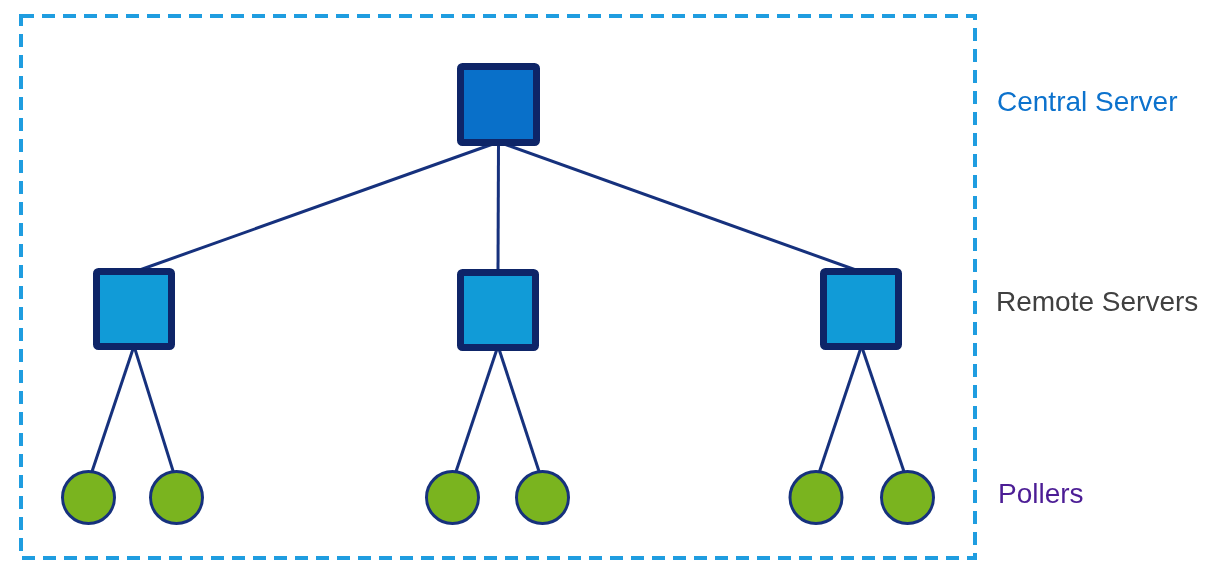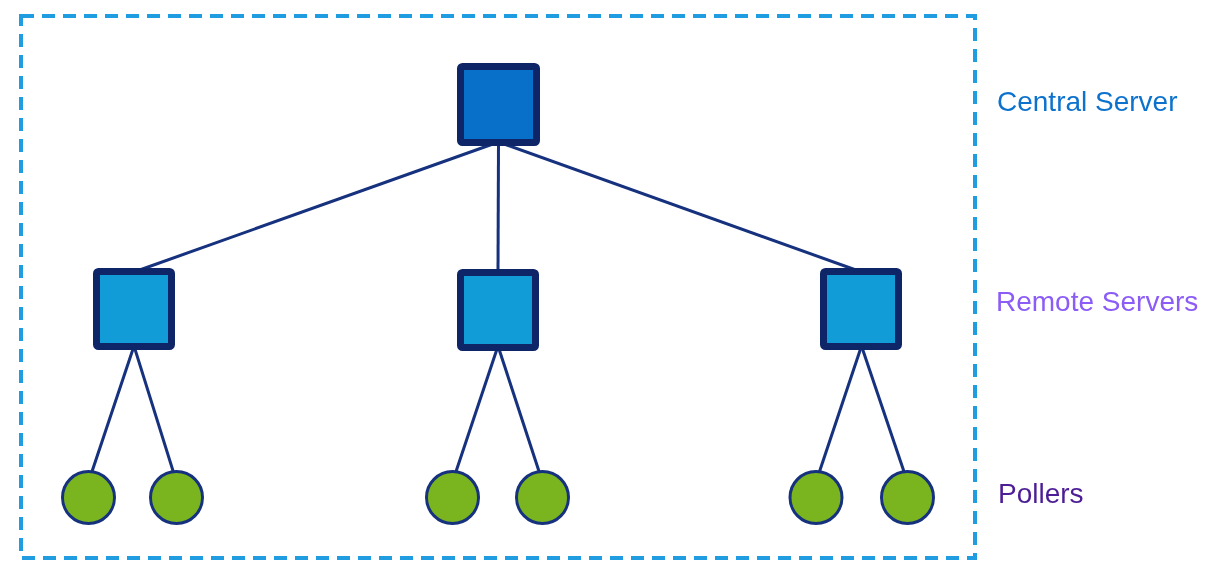--- a/index.html
+++ b/index.html
@@ -30,21 +30,21 @@
     letter-spacing: 0px;
   }
   .label-central {
     left: 997px;
     top: 86px;
     color: #0c72cd;
   }
   .label-remote {
     left: 996px;
     top: 286px;
-    color: #8b5cf6;
+    color: #404040;
   }
   .label-pollers {
     left: 998px;
     top: 478px;
     color: #4c1d95;
   }
 </style>
 </head>
 <body>
 

